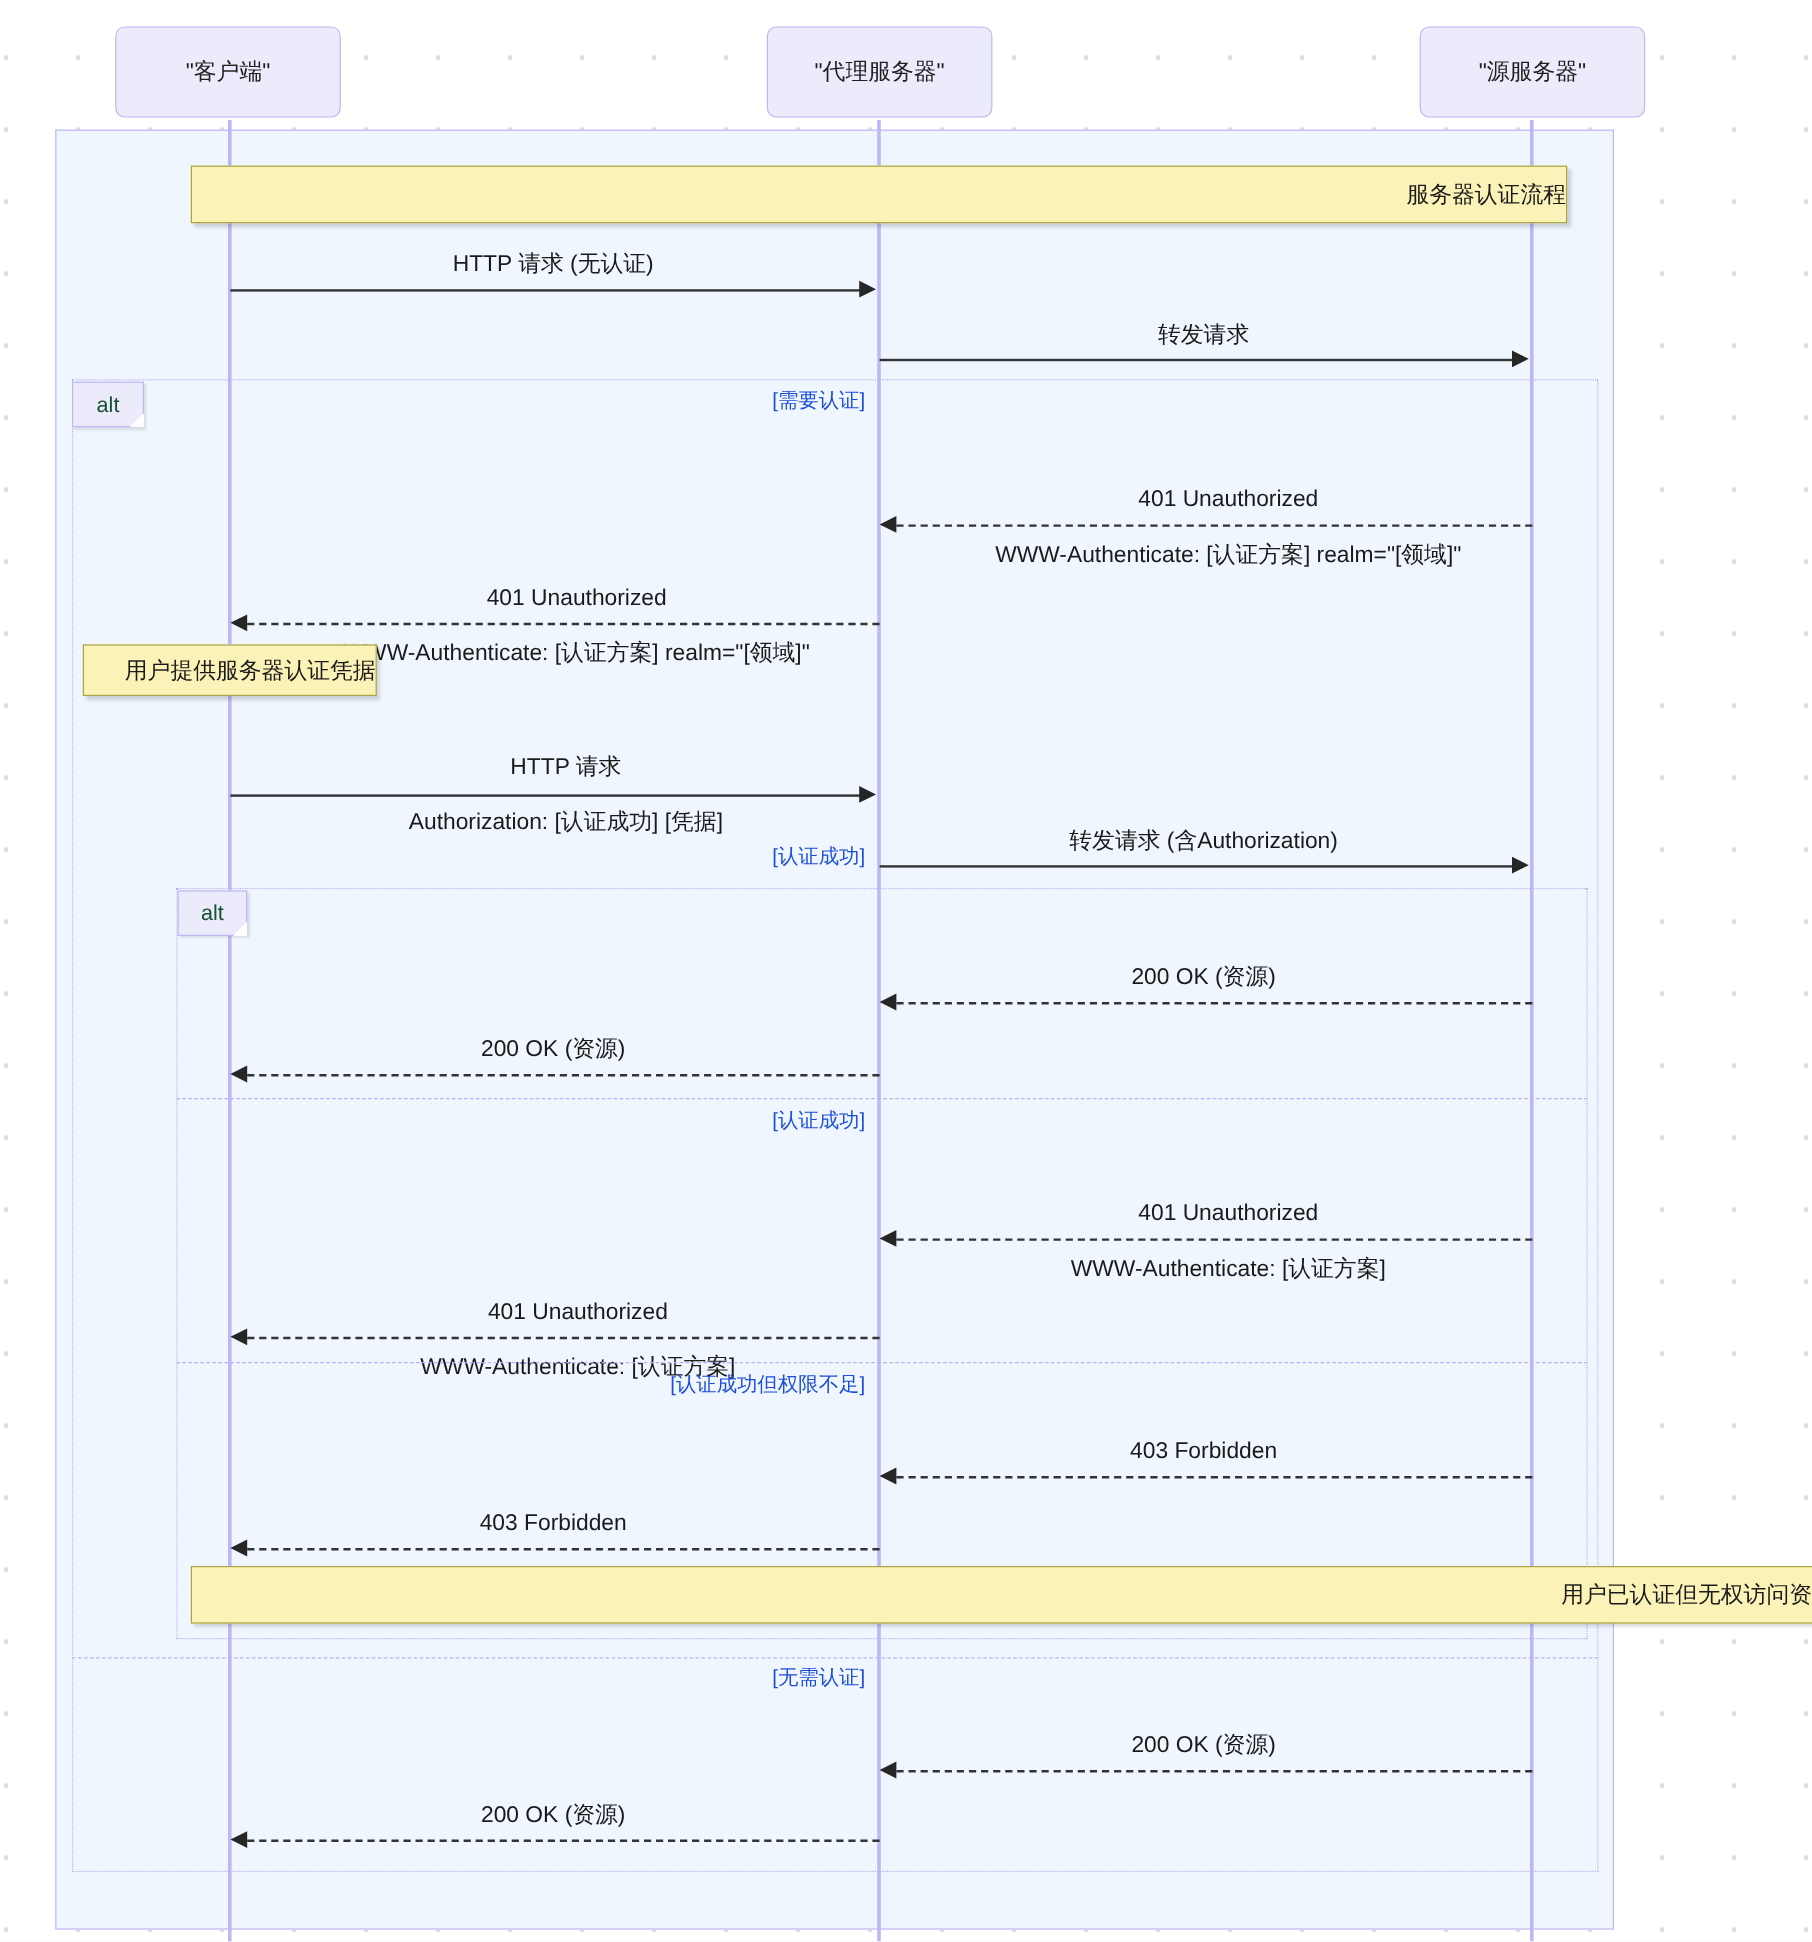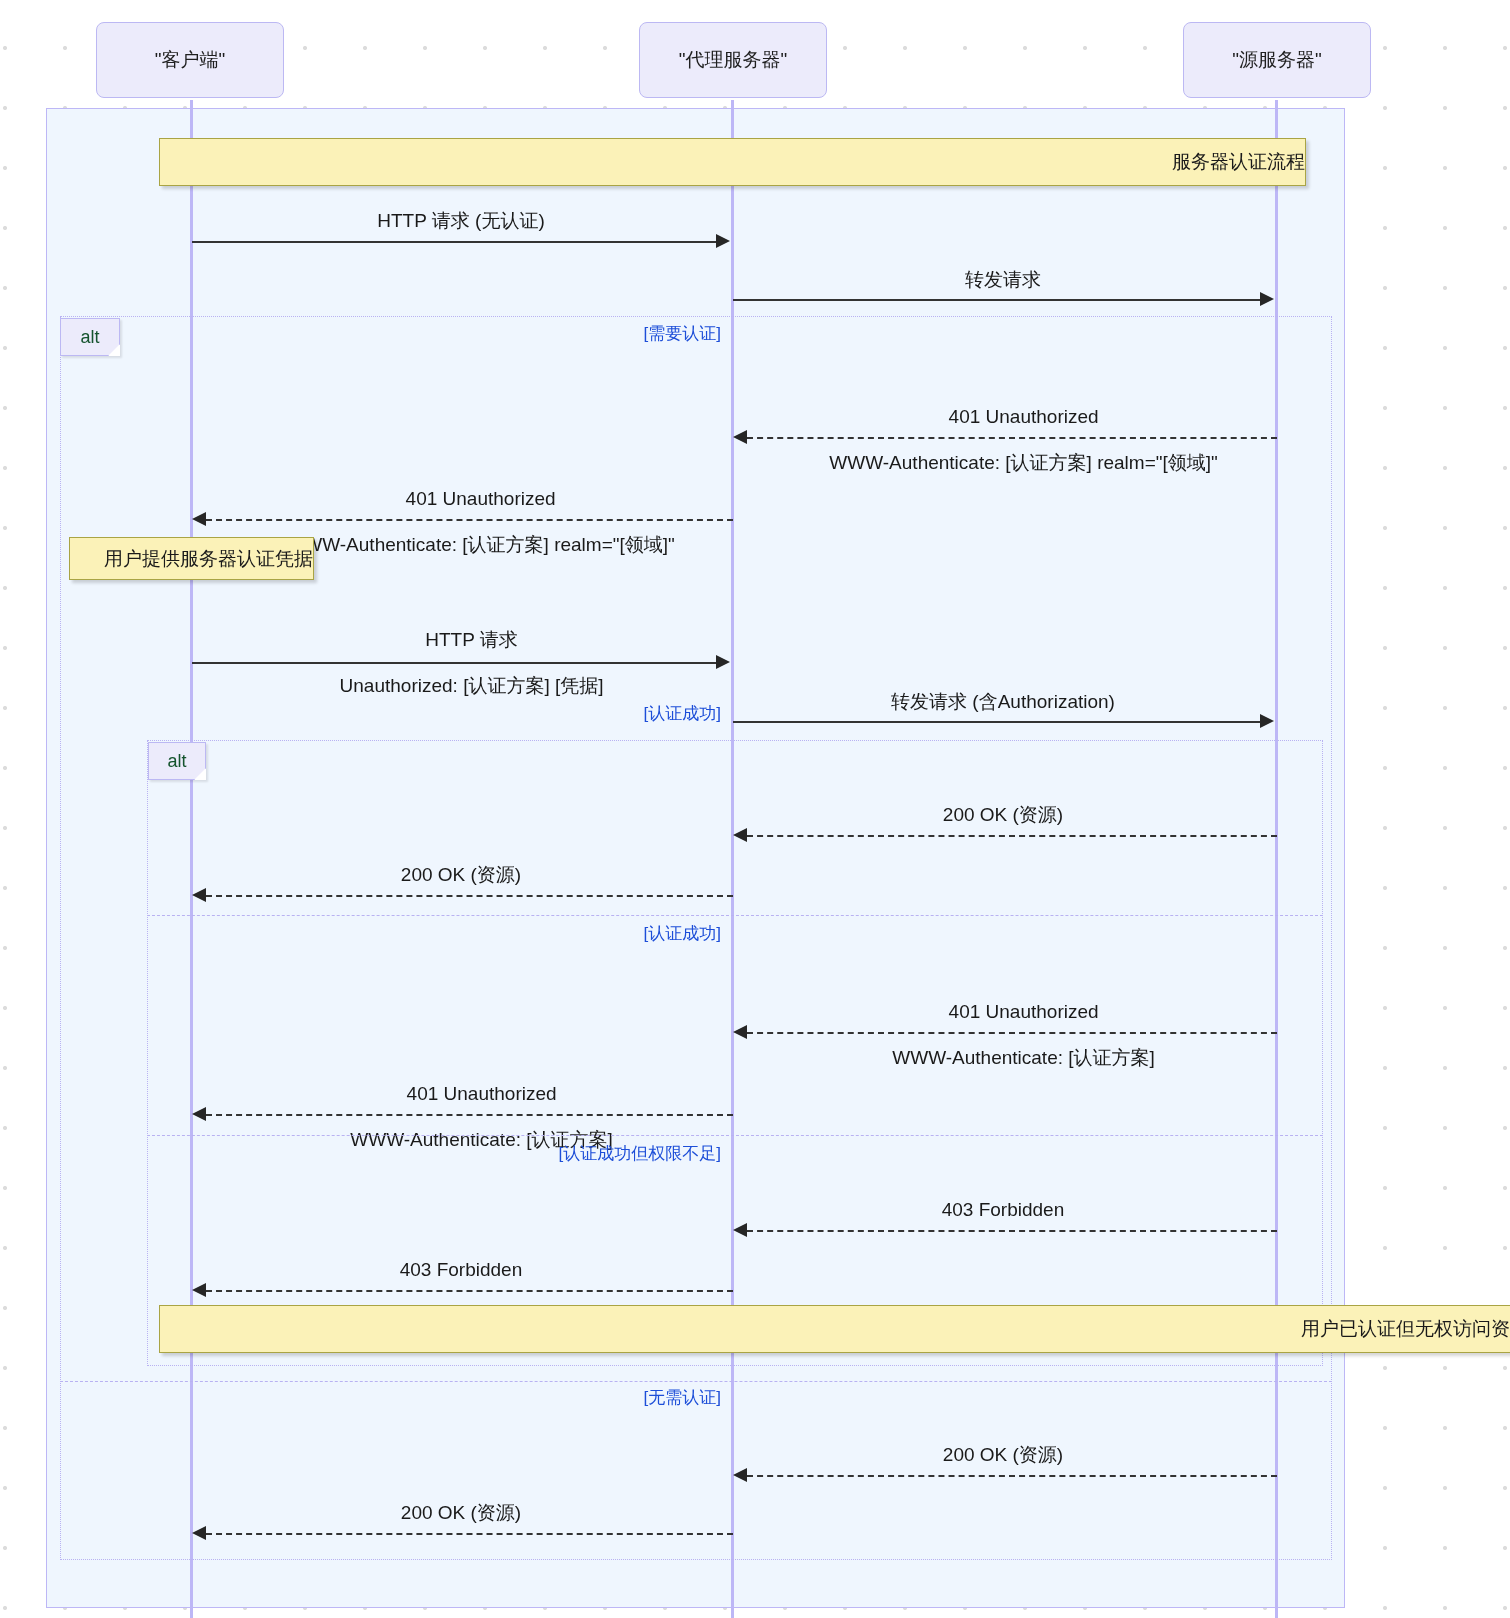--- a/index.html
+++ b/index.html
@@ -168,21 +168,21 @@
   </div>
   <div class="arrow-line dashed" style="left:206px; top:519px; width:527px;"></div>
   <div class="arrow-head left" style="left:192px; top:512px;"></div>
 
   <div class="note left" style="left:69px; top:537px; width:245px; height:43px;">
     <span>用户提供服务器认证凭据</span>
   </div>
 
   <div class="msg-label" style="left:261px; top:605px; width:400px;">
     <span>HTTP 请求</span><br>
-    <span>Unauthorized: [认证方案] [凭据]</span>
+    <span>Authorization: [认证成功] [凭据]</span>
   </div>
   <div class="arrow-line solid" style="left:192px; top:662px; width:527px;"></div>
   <div class="arrow-head right" style="left:716px; top:655px;"></div>
 
   <div class="msg-label" style="left:803px; top:690px; width:400px;">转发请求 (含Authorization)</div>
   <div class="arrow-line solid" style="left:733px; top:721px; width:530px;"></div>
   <div class="arrow-head right" style="left:1260px; top:714px;"></div>
 
   <div class="altbox" style="left:147px; top:740px; width:1176px; height:626px;"></div>
   <div class="altlabel" style="left:148px; top:742px; width:58px; height:38px;">

